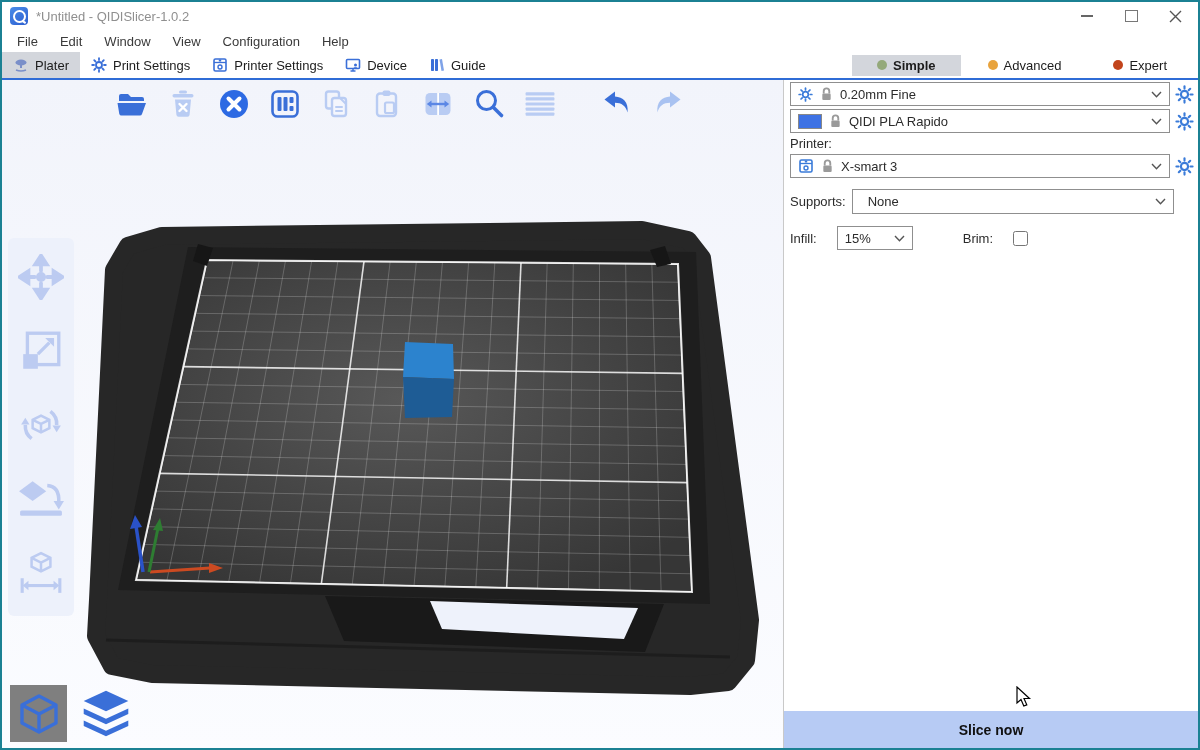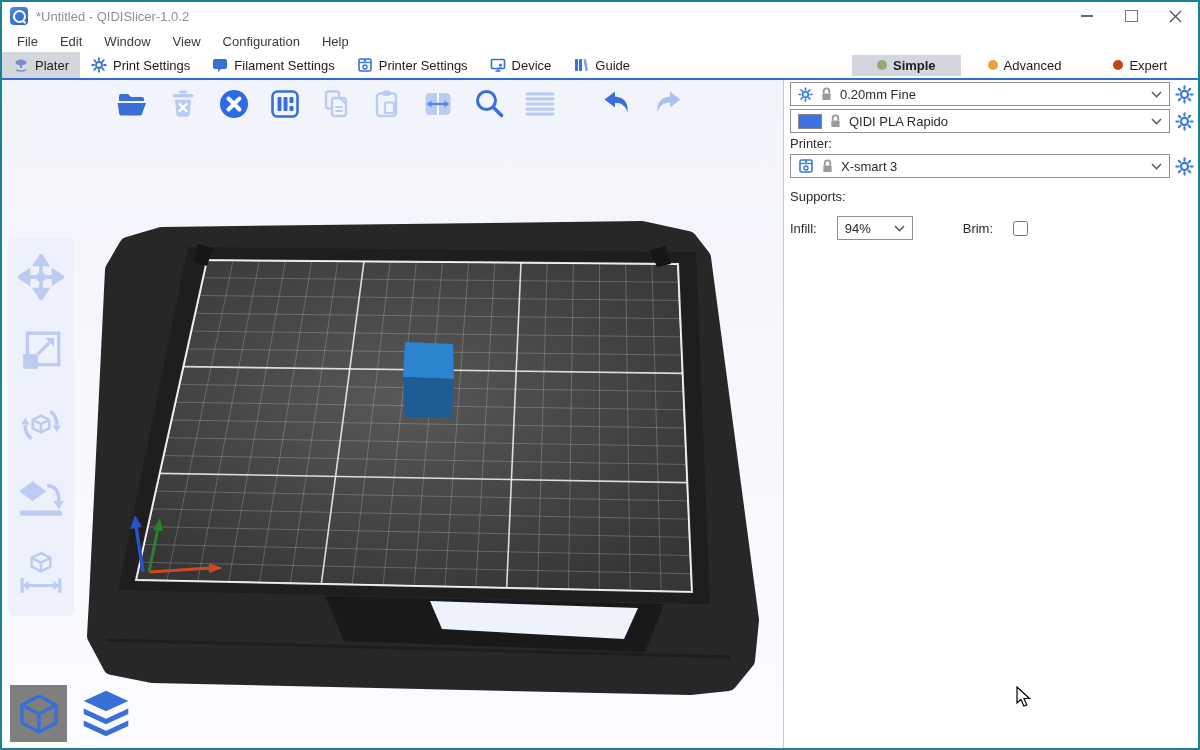--- a/index.html
+++ b/index.html
@@ -122,28 +122,20 @@
             <path d="M12.8 3.2 L11.5 4.5"></path>
             <path d="M4.5 11.5 L3.2 12.8"></path>
           </g>
         </svg>
     </span>
     <span>Print Settings</span>
   </div>
   <div class="tab">
     <span class="icon">
       <svg width="16" height="16" viewBox="0 0 16 16">
-          <path d="M3 2 h10 a2 2 0 0 1 2 2 v6 a2 2 0 0 1 -2 2 h-4 l-3 3 v-3 h-3 a2 2 0 0 1 -2 -2 v-6 a2 2 0 0 1 2 -2 z" fill="#3a6fd8"></path>
-        </svg>
-    </span>
-    <span>Filament Settings</span>
-  </div>
-  <div class="tab">
-    <span class="icon">
-      <svg width="16" height="16" viewBox="0 0 16 16">
           <rect x="2" y="2" width="12" height="12" rx="1.5" fill="none" stroke="#3a6fd8" stroke-width="1.6"></rect>
           <path d="M2 5.5 H14" stroke="#3a6fd8" stroke-width="1.3"></path>
           <circle cx="8" cy="10" r="2" fill="none" stroke="#3a6fd8" stroke-width="1.4"></circle>
           <rect x="6.8" y="2.5" width="2.4" height="2" fill="#3a6fd8"></rect>
         </svg>
     </span>
     <span>Printer Settings</span>
   </div>
   <div class="tab">
     <span class="icon">
@@ -547,34 +539,45 @@
               <path d="M11.5 11.5 L12.8 12.8"></path>
               <path d="M12.8 3.2 L11.5 4.5"></path>
               <path d="M4.5 11.5 L3.2 12.8"></path>
             </g>
           </svg>
       </span>
     </div>
 
     <div class="supports-row">
       <span>Supports:</span>
+      <div class="combo" style="margin-right:20px;">
+        <span class="val" style="padding-left:8px;">None</span>
+        <span class="chevron icon">
+          <svg width="11" height="7" viewBox="0 0 11 7">
+              <path d="M1 1 L5.5 5.7 L10 1" fill="none" stroke="#555" stroke-width="1.4"></path>
+            </svg>
+        </span>
+      </div>
     </div>
 
     <div class="infill-row">
       <span>Infill:</span>
       <div class="combo combo-small">
-        <span class="val">94%</span>
+        <span class="val">15%</span>
         <span class="chevron icon">
           <svg width="11" height="7" viewBox="0 0 11 7">
               <path d="M1 1 L5.5 5.7 L10 1" fill="none" stroke="#555" stroke-width="1.4"></path>
             </svg>
         </span>
       </div>
       <span class="brim-label">Brim:</span>
       <input type="checkbox" class="brim-check" style="">
     </div>
 
     <svg class="cursor" width="18" height="22" viewBox="0 0 18 22">
       <path d="M1 1 L1 17 L5 13.5 L7.8 20 L10.8 18.8 L8 12.5 L13.5 12.5 Z" fill="#fff" stroke="#000" stroke-width="1.2"></path>
     </svg>
 
+    <div class="slice-btn">
+      <span>Slice now</span>
+    </div>
   </div>
 </div>
 
 </body></html>

